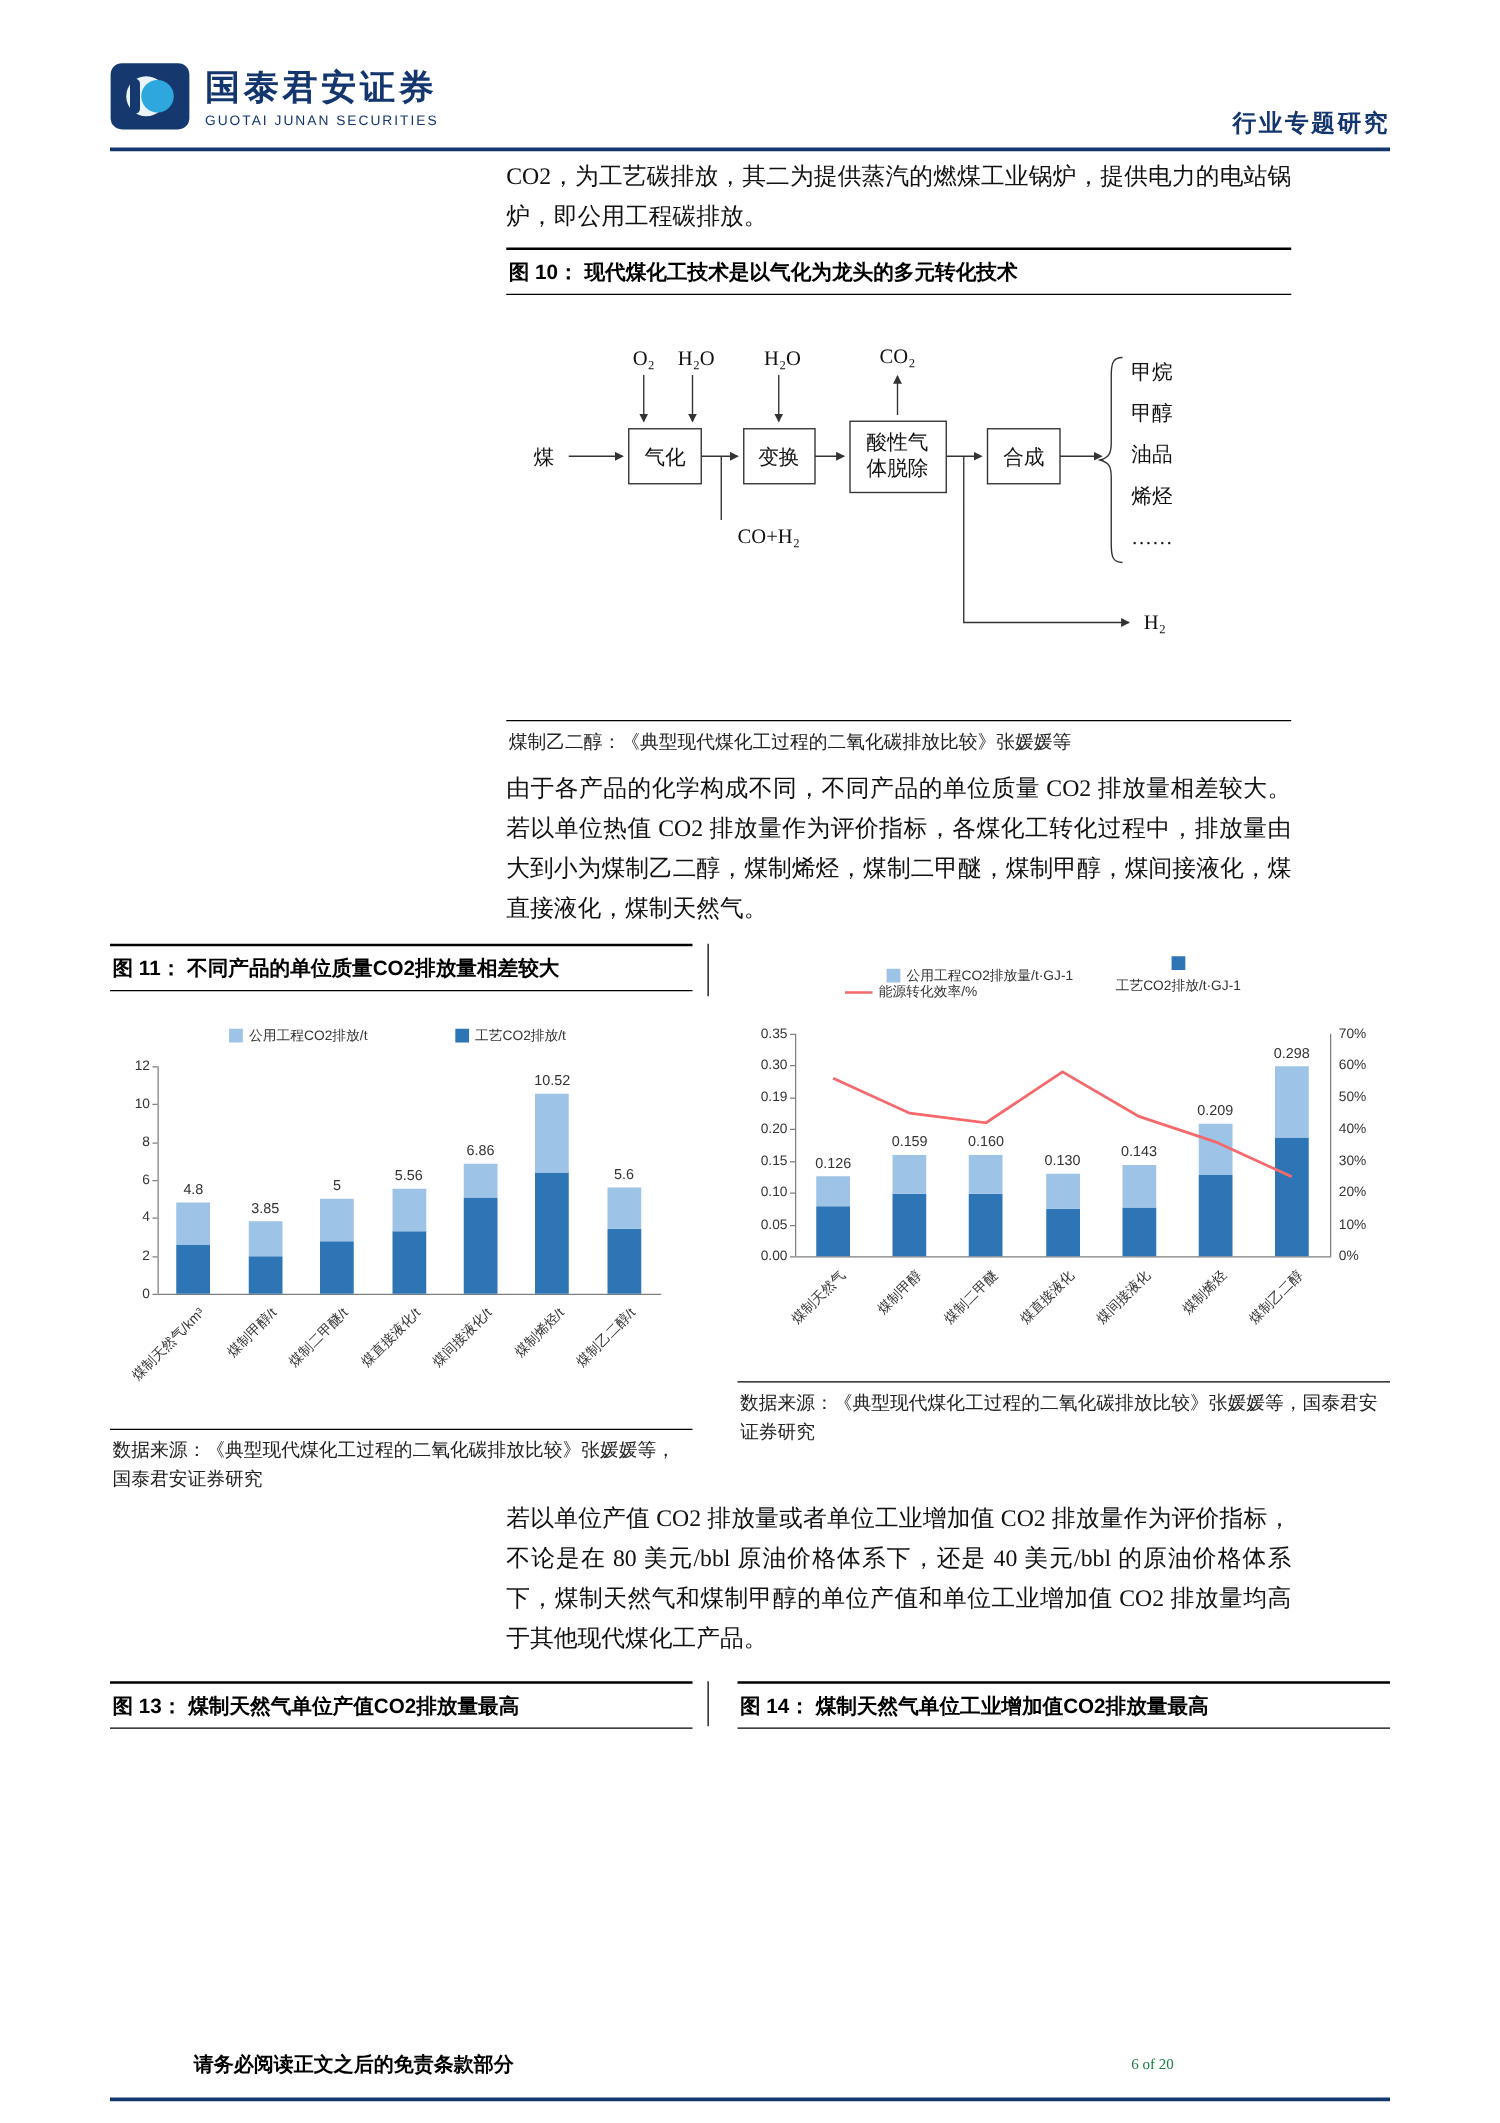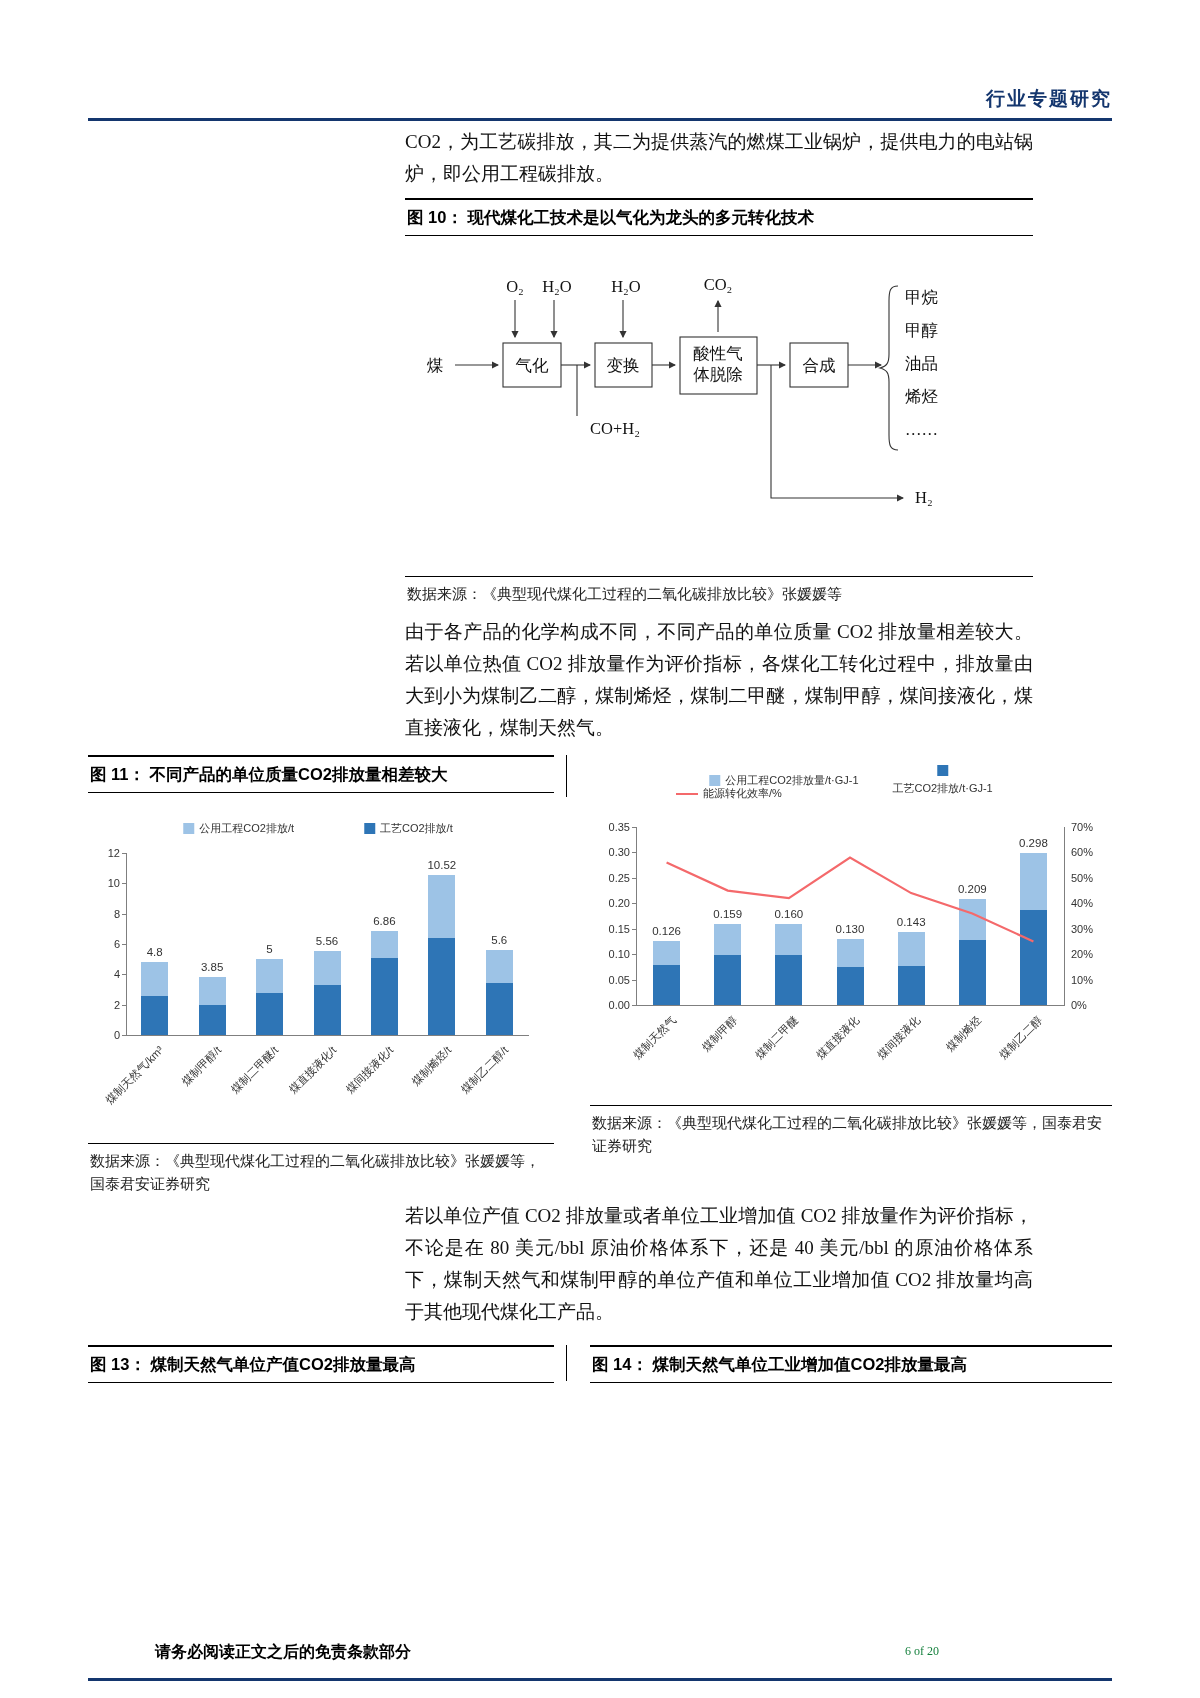--- a/index.html
+++ b/index.html
@@ -29,20 +29,32 @@
   
   .disclaimer{position:absolute;left:155px;top:1642px;font-size:16px;font-weight:bold;color:#000;}
   .pagenum{position:absolute;left:905px;top:1644px;font-size:12px;color:#15803d;}
   .ftr-rule{position:absolute;left:88px;top:1678px;width:1024px;height:3px;background:#14366E;}
 </style>
 </head>
 <body>
 
 <div class="page">
 
+  <div class="logo-wrap">
+    <svg width="64" height="54" viewBox="0 0 64 54">
+      <rect x="0.5" y="0.5" width="63" height="53" rx="9" fill="#15386F"></rect>
+      <circle cx="29" cy="27" r="16" fill="#EAF4FB"></circle>
+      <circle cx="38" cy="27" r="13" fill="#2EA7DF"></circle>
+      <rect x="16" y="13" width="8" height="28" rx="4" fill="#15386F"></rect>
+    </svg>
+    <div>
+      <div class="brand-cn">国泰君安证券</div>
+      <div class="brand-en">GUOTAI JUNAN SECURITIES</div>
+    </div>
+  </div>
   <div class="report-type">行业专题研究</div>
   <div class="hdr-rule"></div>
 
   <p class="para" style="top:126px;">CO2，为工艺碳排放，其二为提供蒸汽的燃煤工业锅炉，提供电力的电站锅炉，即公用工程碳排放。</p>
 
   <section class="fig10-block">
     <div class="figtitle">图 10： 现代煤化工技术是以气化为龙头的多元转化技术</div>
     <svg class="diagram" width="628" height="332" viewBox="0 0 628 332">
       <defs>
         <marker id="arr" viewBox="0 0 10 10" refX="8.5" refY="5" markerWidth="6.5" markerHeight="6.5" orient="auto-start-reverse">
@@ -80,21 +92,21 @@
         <text x="414" y="131" text-anchor="middle">合成</text>
         <text x="210" y="194" text-anchor="middle">CO+H₂</text>
         <text x="500" y="63">甲烷</text>
         <text x="500" y="96">甲醇</text>
         <text x="500" y="129">油品</text>
         <text x="500" y="162">烯烃</text>
         <text x="500" y="195">……</text>
         <text x="510" y="263">H₂</text>
       </g>
     </svg>
-    <div class="source">数据来源：《典型现代煤化工过程的二氧化碳排放比较》张媛媛等</div>
+    <div class="source">煤制乙二醇：《典型现代煤化工过程的二氧化碳排放比较》张媛媛等</div>
   </section>
 
   <p class="para" style="top:616px;">由于各产品的化学构成不同，不同产品的单位质量 CO2 排放量相差较大。若以单位热值 CO2 排放量作为评价指标，各煤化工转化过程中，排放量由大到小为煤制乙二醇，煤制烯烃，煤制二甲醚，煤制甲醇，煤间接液化，煤直接液化，煤制天然气。</p>
 
   <section class="figrow" style="top:755px;">
     <div class="figpanel" style="width:466px;">
       <div class="figtitle">图 11： 不同产品的单位质量CO2排放量相差较大</div>
       <div class="chart" id="chart11" style="width: 460px; height: 340px;">
           <div style="position: absolute; left: 38px; top: 54px; width: 1px; height: 182px; background: rgb(127, 127, 127);"></div>
           <div style="position: absolute; left: 38px; top: 236px; width: 403px; height: 1px; background: rgb(127, 127, 127);"></div>
@@ -160,21 +172,21 @@
           <div style="position: absolute; right: 482px; top: 238px; white-space: nowrap; margin-left: 44px;">0.00</div>
           <div style="position: absolute; left: 42px; top: 244px; width: 4px; height: 1px; background: rgb(127, 127, 127);"></div>
           <div style="position: absolute; right: 482px; top: 212.571px; white-space: nowrap;">0.05</div>
           <div style="position: absolute; left: 42px; top: 218.571px; width: 4px; height: 1px; background: rgb(127, 127, 127);"></div>
           <div style="position: absolute; right: 482px; top: 187.143px; white-space: nowrap;">0.10</div>
           <div style="position: absolute; left: 42px; top: 193.143px; width: 4px; height: 1px; background: rgb(127, 127, 127);"></div>
           <div style="position: absolute; right: 482px; top: 161.714px; white-space: nowrap;">0.15</div>
           <div style="position: absolute; left: 42px; top: 167.714px; width: 4px; height: 1px; background: rgb(127, 127, 127);"></div>
           <div style="position: absolute; right: 482px; top: 136.286px; white-space: nowrap;">0.20</div>
           <div style="position: absolute; left: 42px; top: 142.286px; width: 4px; height: 1px; background: rgb(127, 127, 127);"></div>
-          <div style="position: absolute; right: 482px; top: 110.857px; white-space: nowrap;">0.25</div>
+          <div style="position: absolute; right: 482px; top: 110.857px; white-space: nowrap;">0.19</div>
           <div style="position: absolute; left: 42px; top: 116.857px; width: 4px; height: 1px; background: rgb(127, 127, 127);"></div>
           <div style="position: absolute; right: 482px; top: 85.4286px; white-space: nowrap;">0.30</div>
           <div style="position: absolute; left: 42px; top: 91.4286px; width: 4px; height: 1px; background: rgb(127, 127, 127);"></div>
           <div style="position: absolute; right: 482px; top: 60px; white-space: nowrap;">0.35</div>
           <div style="position: absolute; left: 42px; top: 66px; width: 4px; height: 1px; background: rgb(127, 127, 127);"></div>
           <div style="position: absolute; left: 474px; top: 66px; width: 1px; height: 178px; background: rgb(127, 127, 127);"></div>
           <div style="position: absolute; left: 481px; top: 238px; white-space: nowrap;">0%</div>
           <div style="position: absolute; left: 481px; top: 212.571px; white-space: nowrap;">10%</div>
           <div style="position: absolute; left: 481px; top: 187.143px; white-space: nowrap;">20%</div>
           <div style="position: absolute; left: 481px; top: 161.714px; white-space: nowrap;">30%</div>

